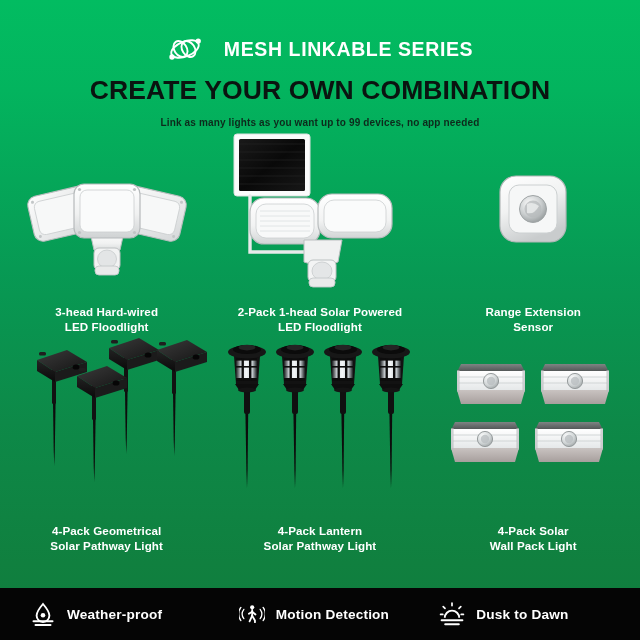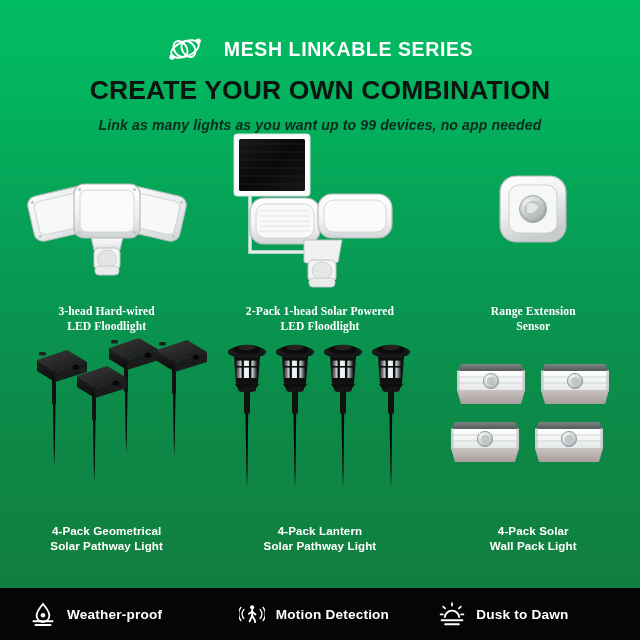--- a/index.html
+++ b/index.html
@@ -32,31 +32,30 @@
   .headline {
     margin-top:13px;
     color:#0a1410;
     font-size:26.5px;
     font-weight:bold;
     letter-spacing:0.1px;
   }
   .subline {
     margin-top:11px;
     color:#0d2a1c;
-    font-size:14px;
+    font-size:10px;
     font-weight:bold;
     letter-spacing:0.15px;
-    font-style:italic;
   }
 
   
   .grid { position:absolute; top:128px; left:0; width:640px; }
   .row { display:flex; width:640px; }
   .cell { position:relative; display:flex; flex-direction:column; align-items:center; }
-  .r1 .cell { width:213.3px;font-family:Liberation Serif, serif; }
+  .r1 .cell { width:213.3px; }
   .r2 .cell { width:213.3px; }
   .art { position:relative; display:flex; align-items:flex-end; justify-content:center; }
   .r1 .art { height:168px; width:213px; }
   .r2 .art { height:172px; width:213px; }
   .caption {
     color:#ffffff;
     font-size:11.6px;
     font-weight:bold;
     line-height:15px;
     text-align:center;

